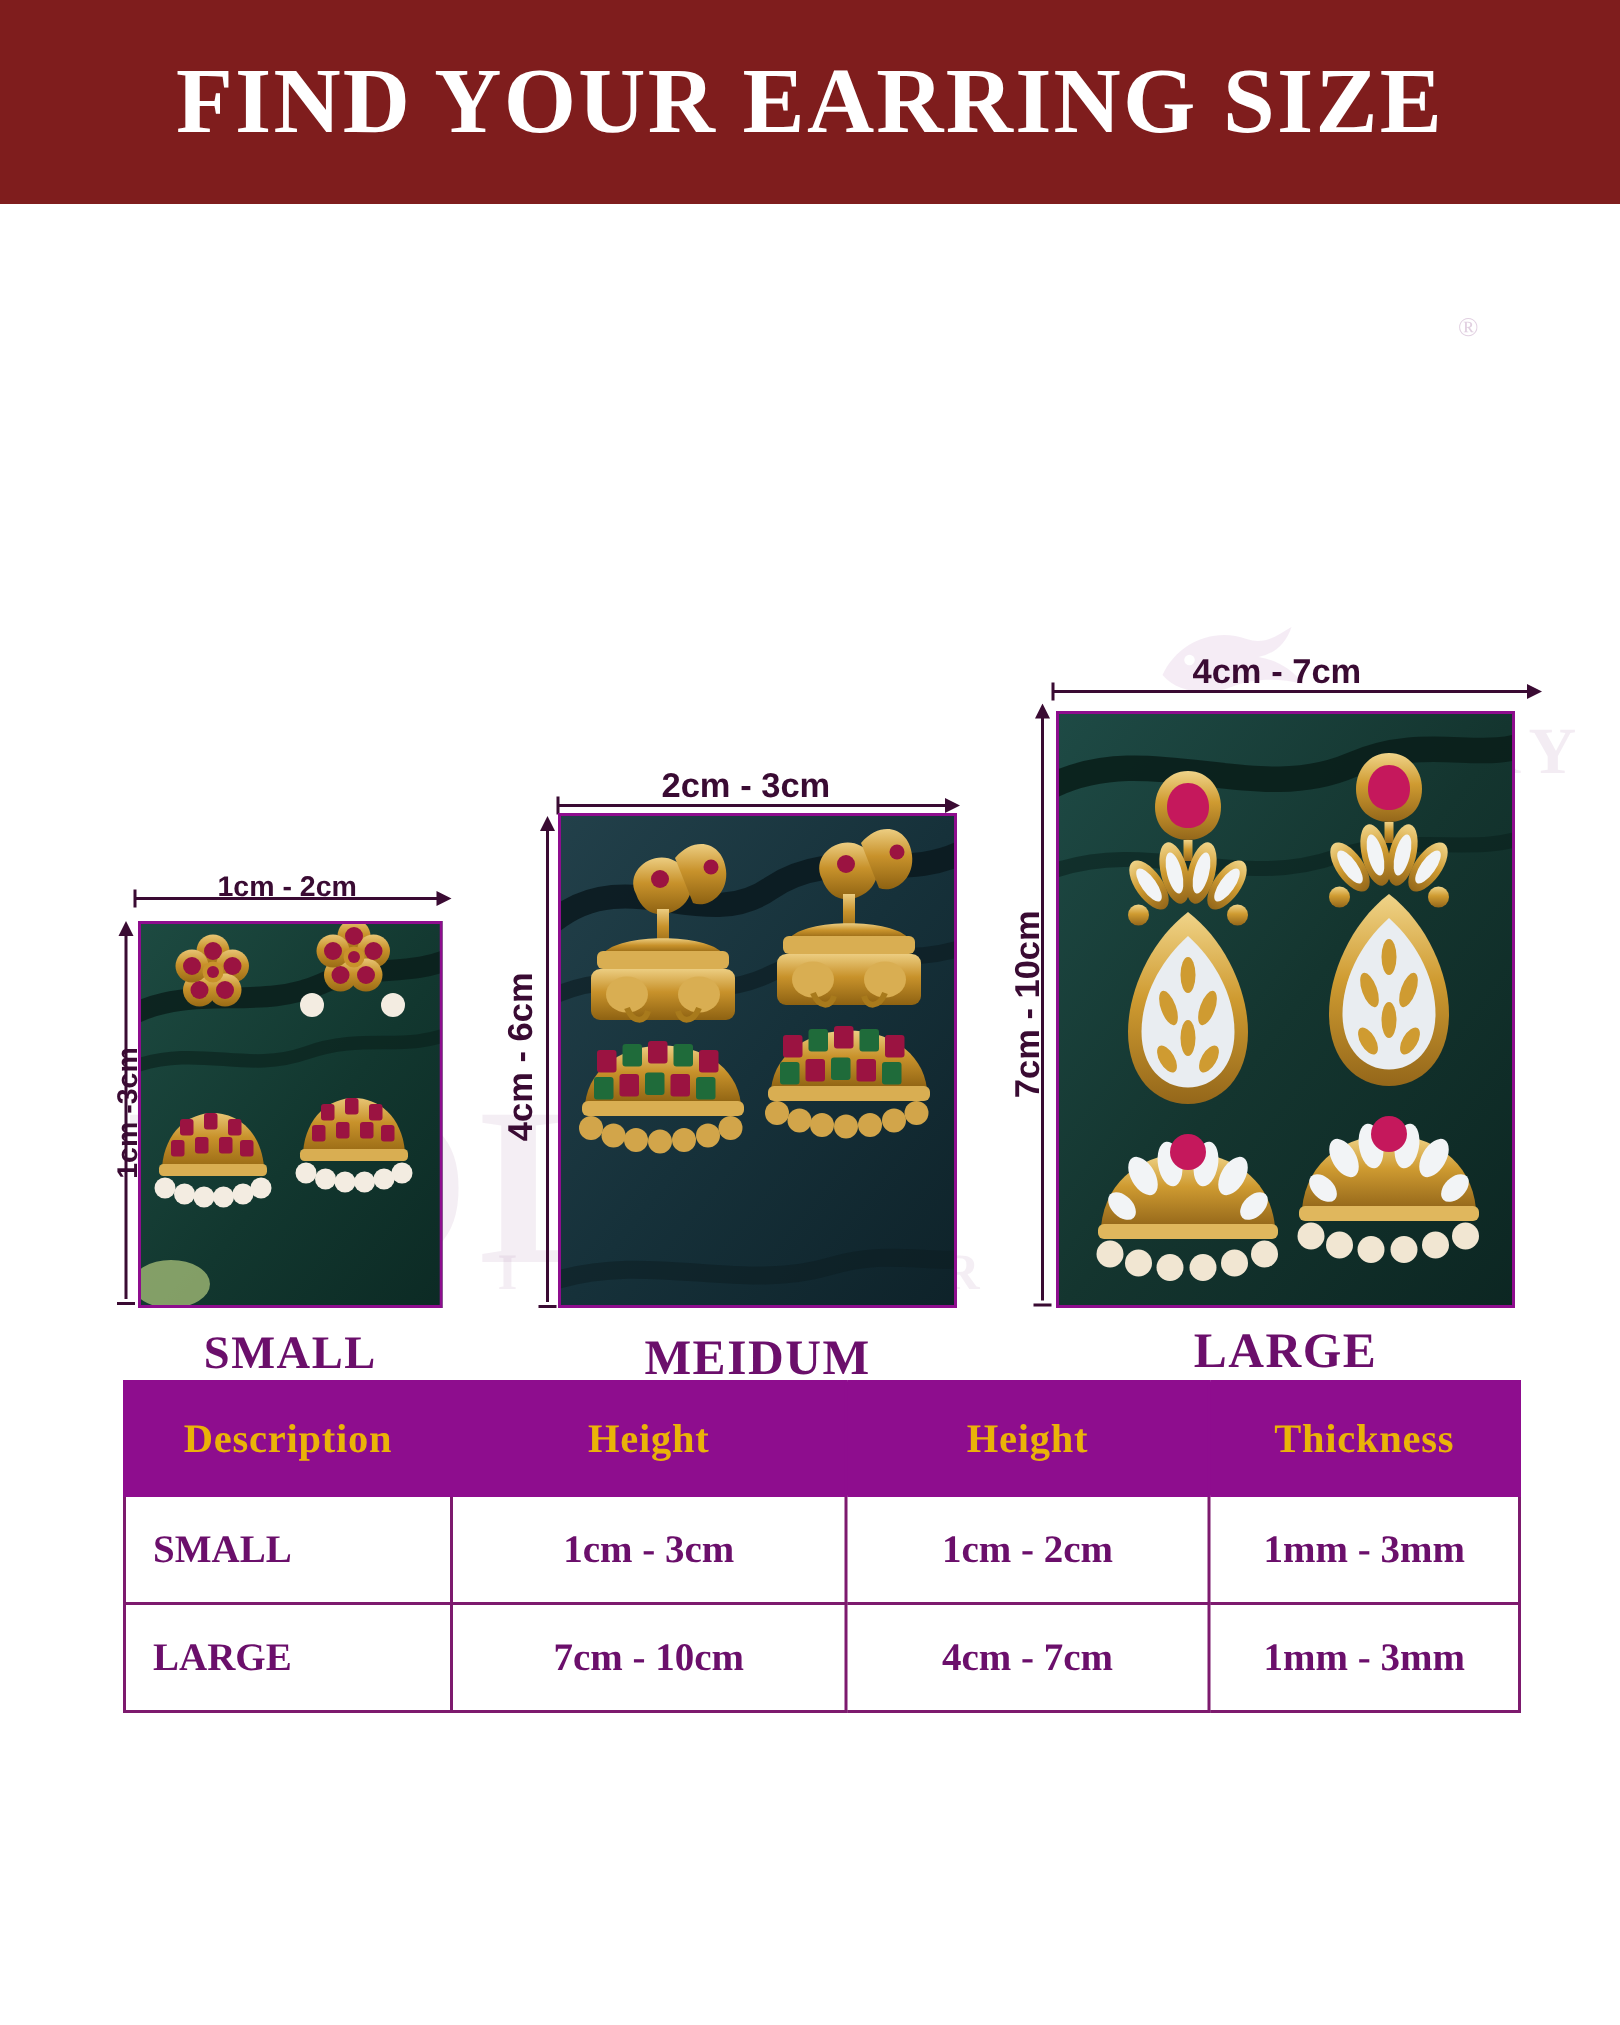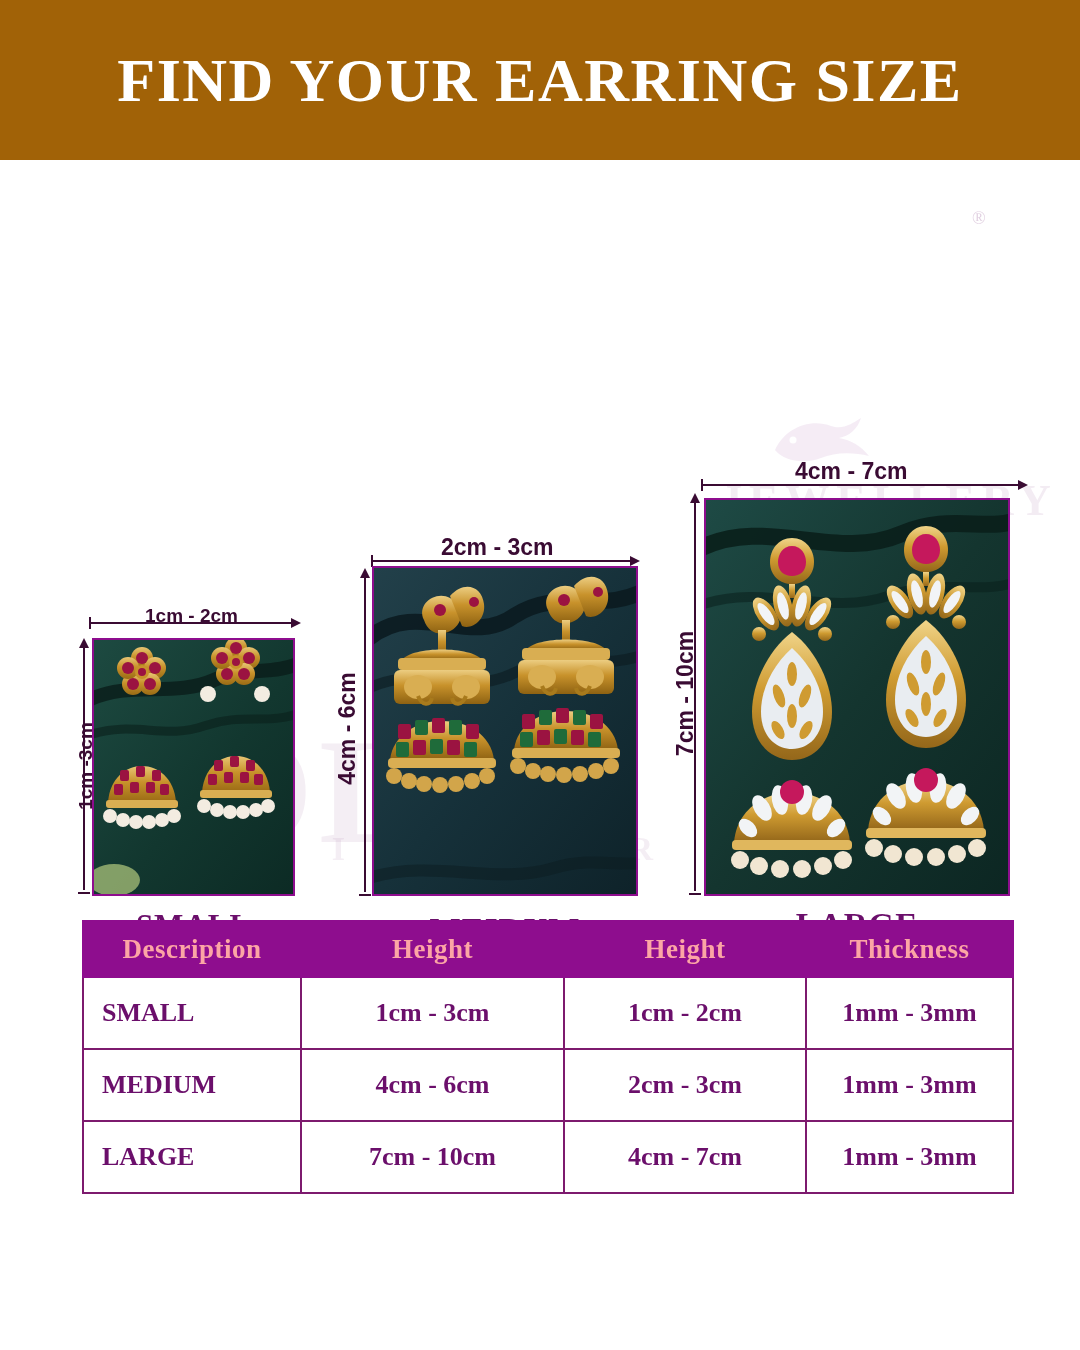--- a/index.html
+++ b/index.html
@@ -9,22 +9,22 @@
     height: 1350px;
     background: #ffffff;
     font-family: "Liberation Serif", serif;
     position: relative;
     overflow: hidden;
   }
 
   
   .header {
     width: 100%;
-    height: 160px;
-    background: #a16207;
+    height: 136px;
+    background: #7f1d1d;
     display: flex;
     align-items: center;
     justify-content: center;
   }
   .header-title {
     color: #ffffff;
     font-size: 62px;
     font-weight: bold;
     letter-spacing: 1.5px;
     font-family: "Liberation Serif", serif;
@@ -125,24 +125,24 @@
     width: 930px;
     z-index: 2;
   }
   table {
     border-collapse: collapse;
     width: 930px;
     table-layout: fixed;
   }
   thead th {
     background: #8e0d8e;
-    color: #fca5a5;
+    color: #eab308;
     font-size: 27px;
     font-weight: bold;
-    height: 56px;
+    height: 76px;
     border: 2px solid #8e0d8e;
     font-family: "Liberation Serif", serif;
     letter-spacing: 0.5px;
   }
   tbody td {
     border: 2px solid #7d1a6e;
     height: 72px;
     text-align: center;
     color: #6b0f6b;
     font-size: 26px;
@@ -580,26 +580,20 @@
       </tr>
     </thead>
     <tbody>
       <tr>
         <td class="desc">SMALL</td>
         <td>1cm - 3cm</td>
         <td>1cm - 2cm</td>
         <td>1mm - 3mm</td>
       </tr>
       <tr>
-        <td class="desc">MEDIUM</td>
-        <td>4cm - 6cm</td>
-        <td>2cm - 3cm</td>
-        <td>1mm - 3mm</td>
-      </tr>
-      <tr>
         <td class="desc">LARGE</td>
         <td>7cm - 10cm</td>
         <td>4cm - 7cm</td>
         <td>1mm - 3mm</td>
       </tr>
     </tbody>
   </table>
 </div>
 
 </body></html>

